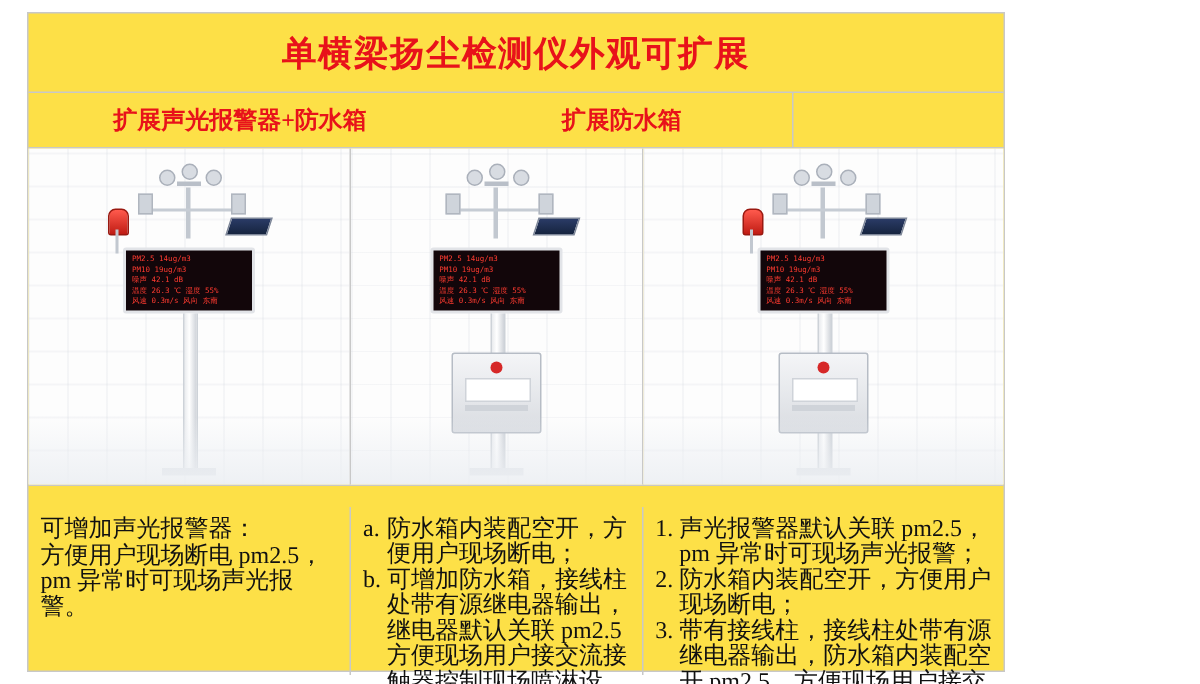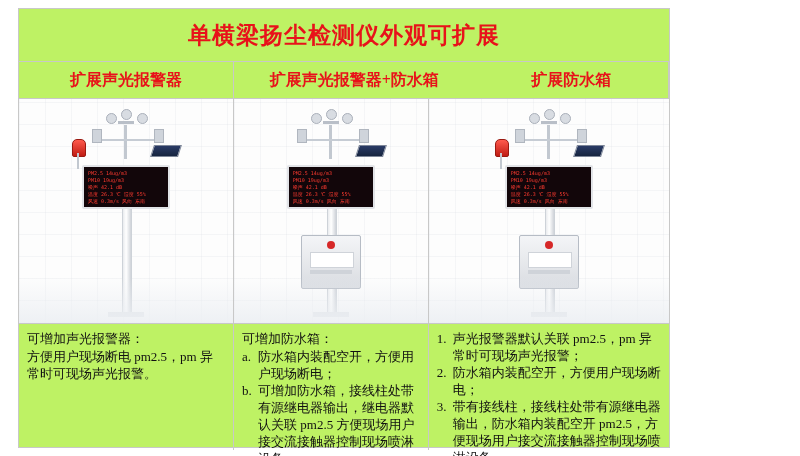--- a/index.html
+++ b/index.html
@@ -21,21 +21,21 @@
     box-sizing: border-box;
   }
   .sheet {
     position: absolute;
     left: 18px;
     top: 8px;
     width: 652px;
     height: 440px;
     border: 1px solid #c8c8c8;
     box-sizing: border-box;
-    background: #bef264;
+    background: #fde047;
   }
   .title-row {
     height: 52px;
     border-bottom: 1px solid #c8c8c8;
     display: flex;
     align-items: center;
     justify-content: center;
   }
   .main-title {
     color: #e8121a;
@@ -197,22 +197,23 @@
   
   .text-row {
     height: 126px;
     display: flex;
   }
   .text-cell {
     box-sizing: border-box;
     padding: 6px 8px 4px 8px;
     font-family: "Liberation Serif", serif;
     color: #111111;
-    font-size: 13px;
+    font-size: 16px;
     line-height: 17px;
+    margin-top: 14px;
   }
   .text-cell.b1, .text-cell.b2 { border-right: 1px solid #c8c8c8; }
   .t-head { margin-bottom: 1px; }
   .t-list { margin: 0; padding: 0; list-style: none; }
   .t-list li {
     display: flex;
     margin-bottom: 0px;
   }
   .t-marker {
     flex: 0 0 auto;
@@ -226,21 +227,20 @@
 <body>
 
 <div class="page">
   <div class="sheet">
 
     <div class="title-row">
       <div class="main-title">单横梁扬尘检测仪外观可扩展</div>
     </div>
 
     <div class="head-row">
-      <div class="head-cell col1 b1">扩展声光报警器</div>
       <div class="head-cell col3">扩展声光报警器+防水箱</div>
       <div class="head-cell col2 b2">扩展防水箱</div>
     </div>
 
     <div class="img-row">
 
       <div class="img-cell col1 b1">
         <div class="wm"></div>
         <div class="station">
           <div class="sensor-head">
@@ -342,21 +342,20 @@
       <div class="text-cell col1 b1">
         <div class="t-head">可增加声光报警器：</div>
         <ul class="t-list">
           <li>
             <span class="t-body plain-line">方便用户现场断电 pm2.5，pm 异常时可现场声光报警。</span>
           </li>
         </ul>
       </div>
 
       <div class="text-cell col2 b2">
-        <div class="t-head">可增加防水箱：</div>
         <ul class="t-list">
           <li>
             <span class="t-marker">a.</span>
             <span class="t-body">防水箱内装配空开，方便用户现场断电；</span>
           </li>
           <li>
             <span class="t-marker">b.</span>
             <span class="t-body">可增加防水箱，接线柱处带有源继电器输出，继电器默认关联 pm2.5 方便现场用户接交流接触器控制现场喷淋设备。</span>
           </li>
         </ul>

